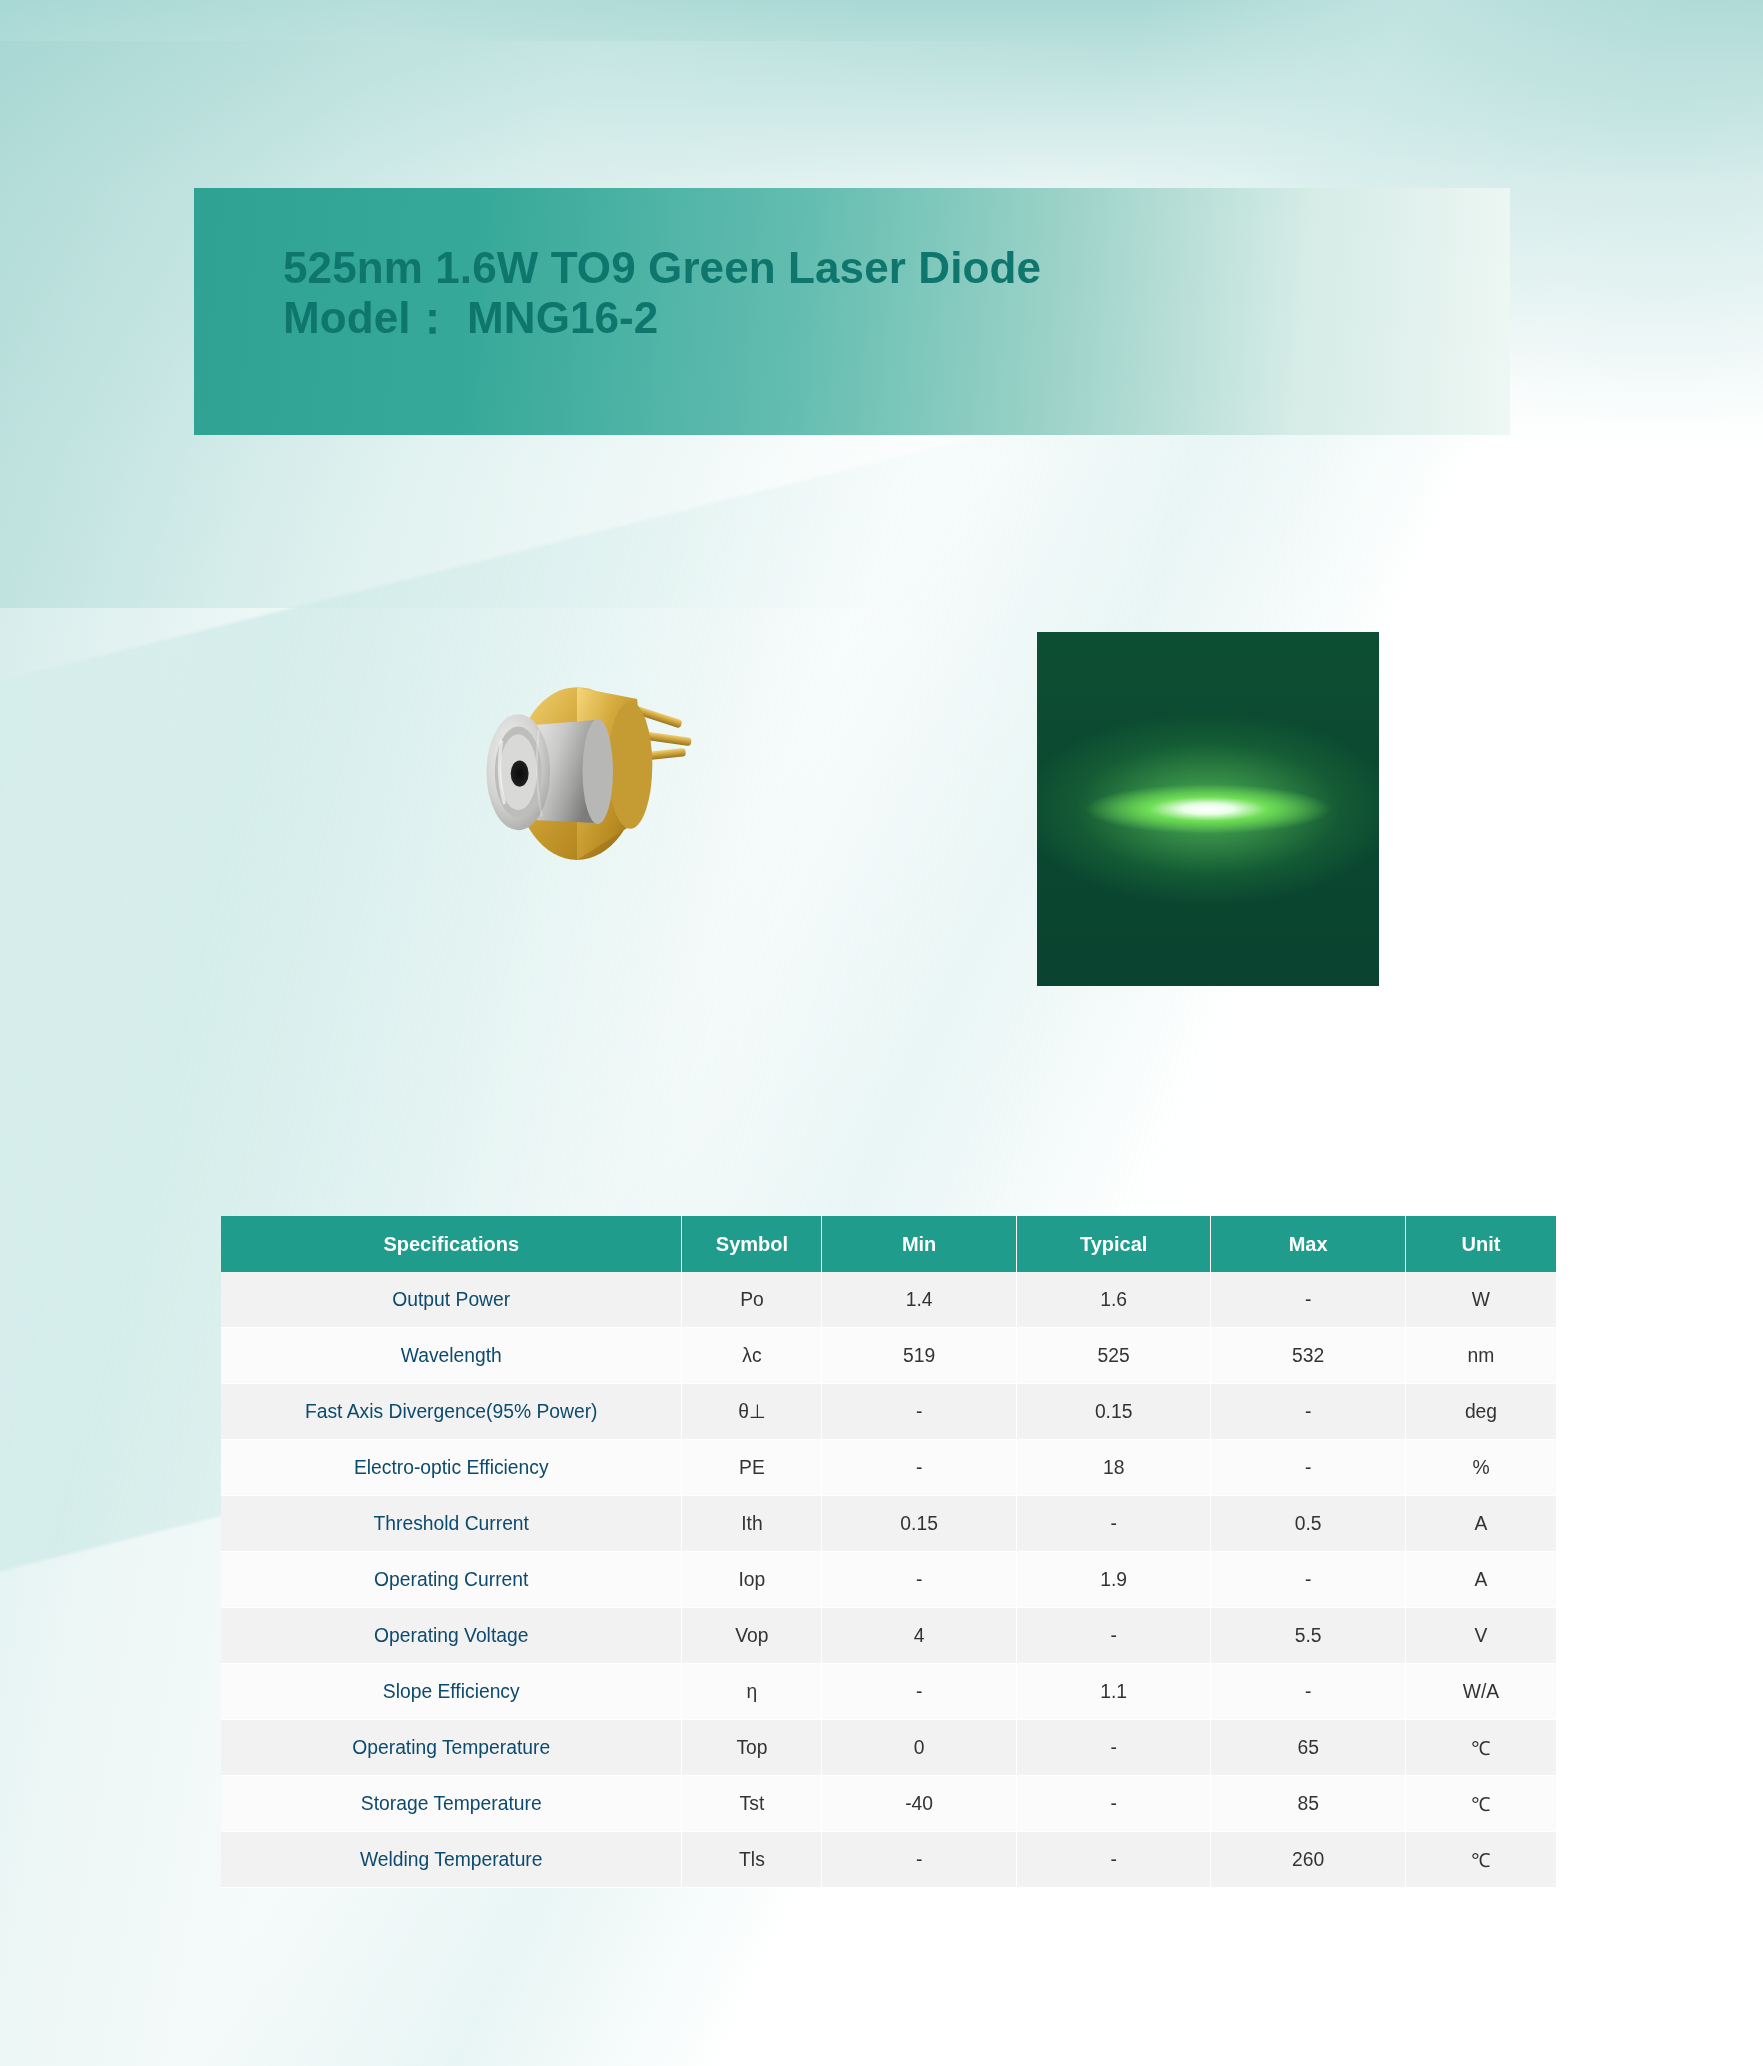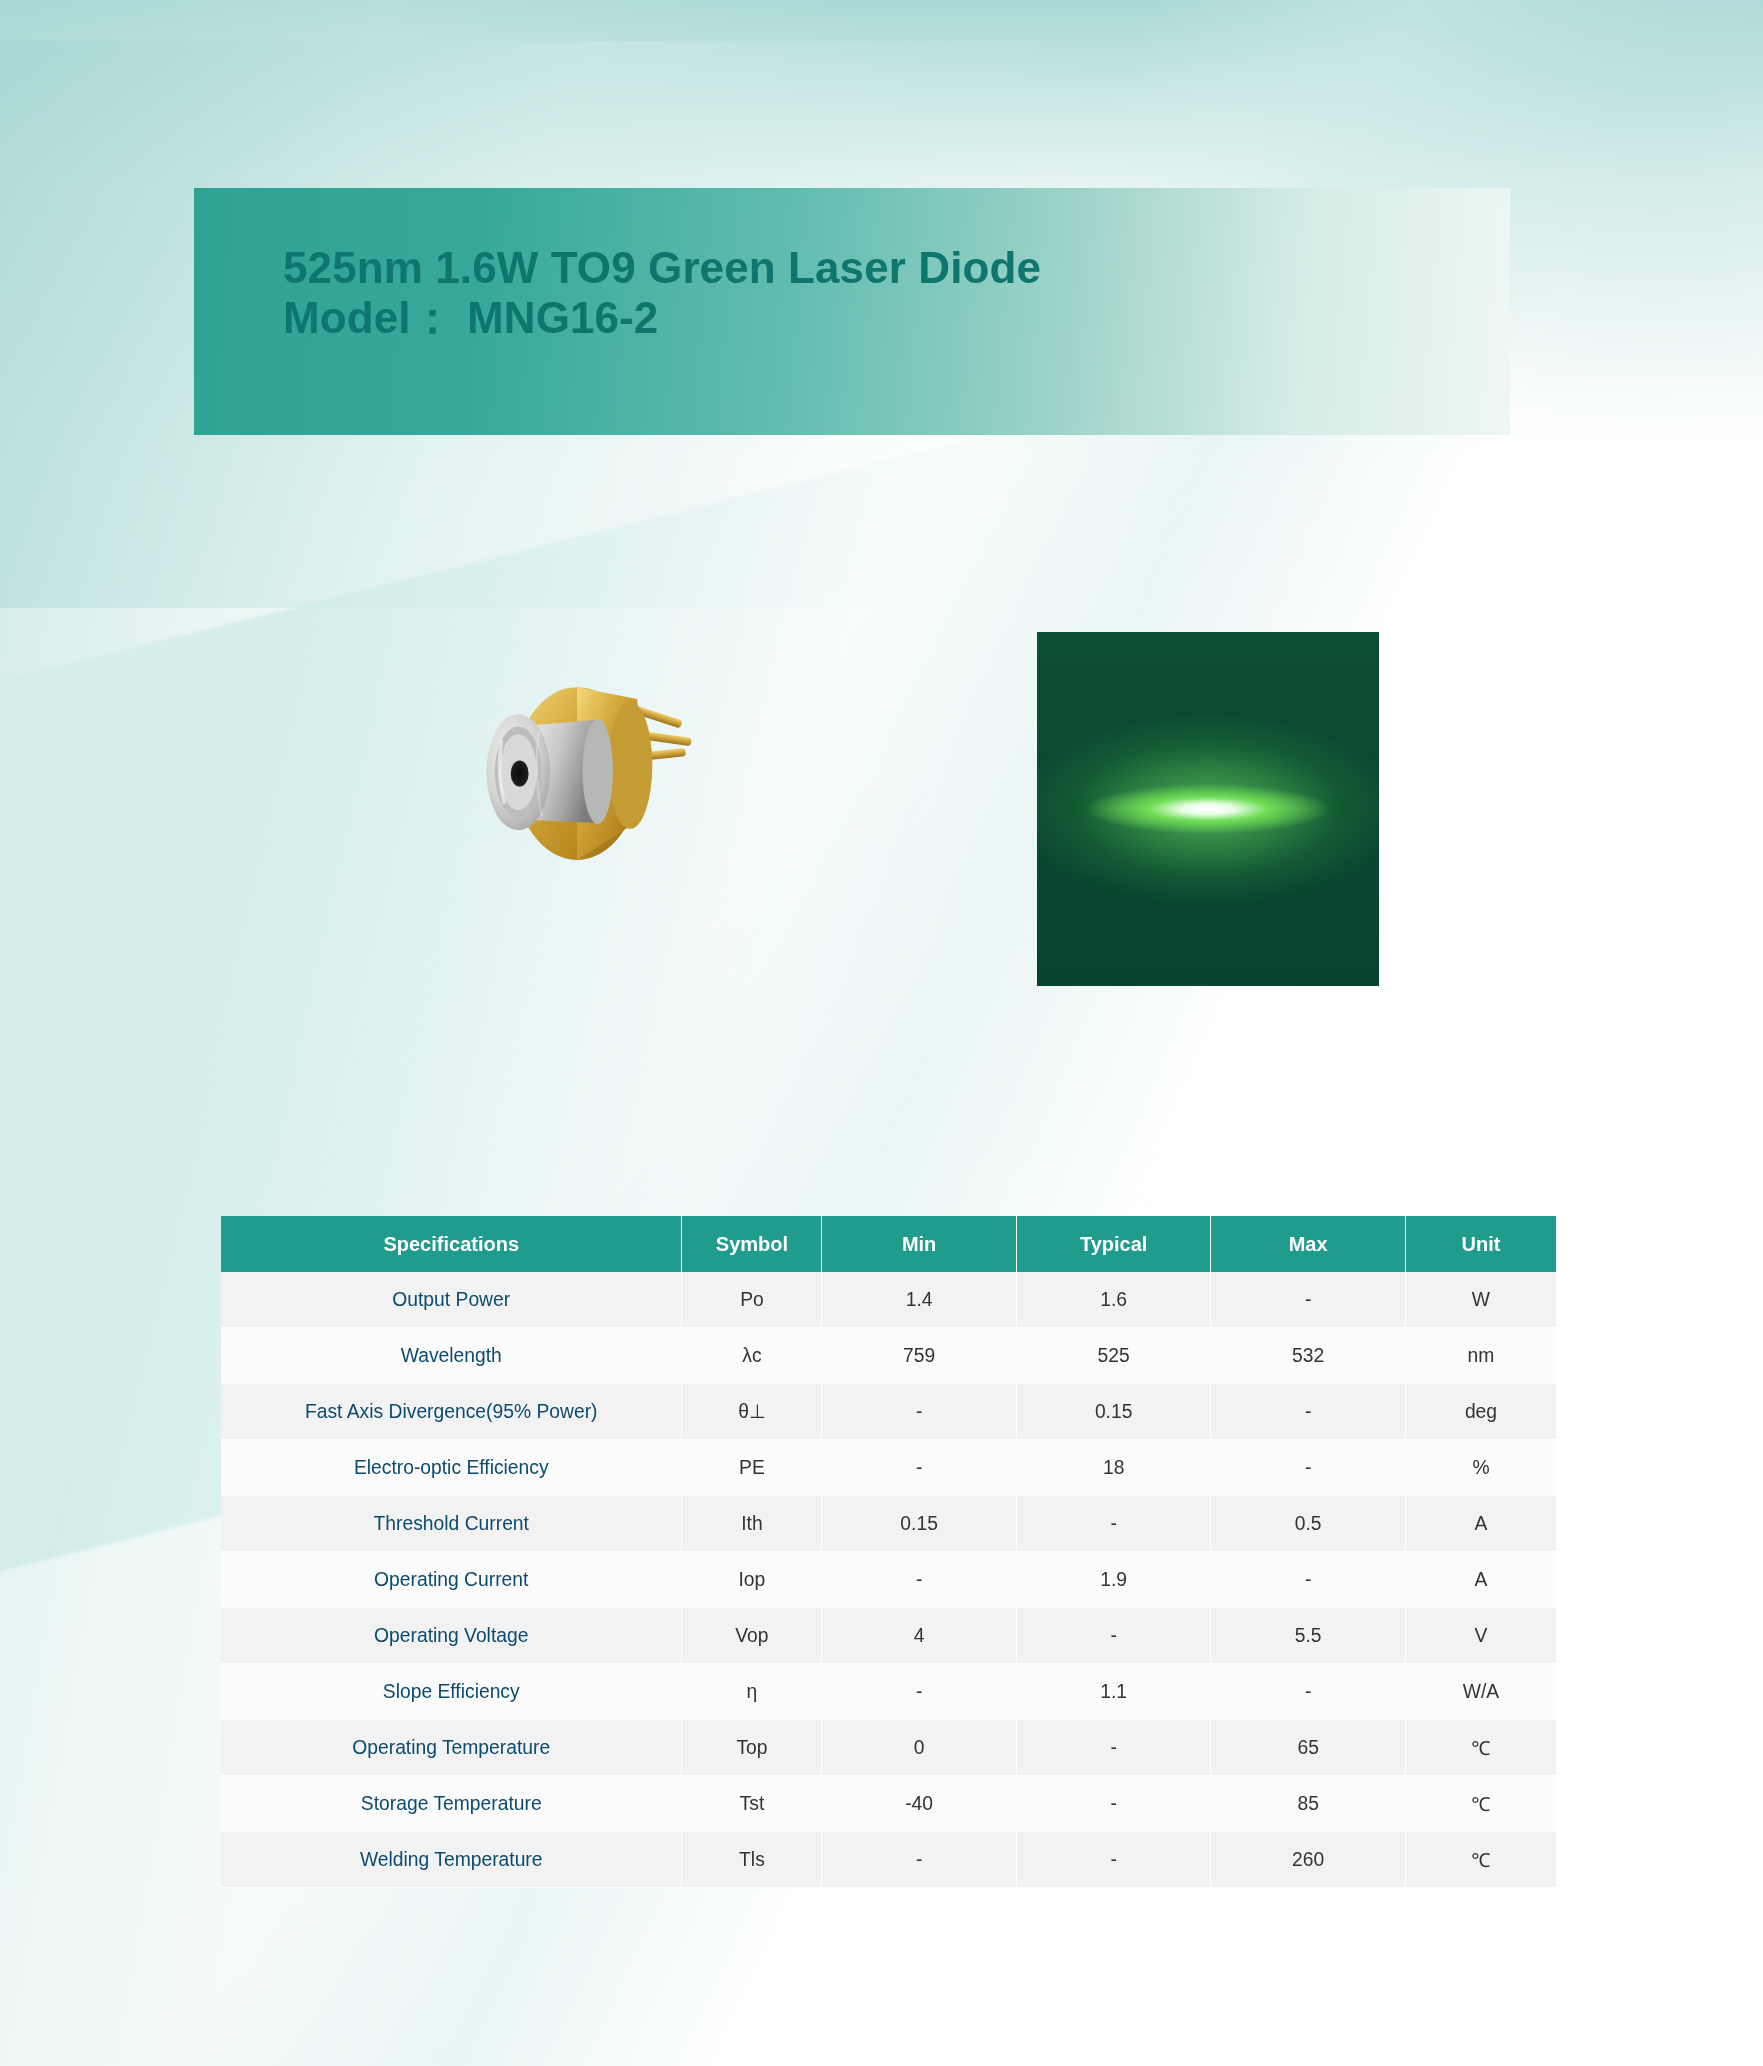--- a/index.html
+++ b/index.html
@@ -236,21 +236,21 @@
         <td class="cell-spec">Output Power</td>
         <td>Po</td>
         <td>1.4</td>
         <td>1.6</td>
         <td>-</td>
         <td>W</td>
       </tr>
       <tr>
         <td class="cell-spec">Wavelength</td>
         <td>λc</td>
-        <td>759</td>
+        <td>519</td>
         <td>525</td>
         <td>532</td>
         <td>nm</td>
       </tr>
       <tr>
         <td class="cell-spec">Fast Axis Divergence(95% Power)</td>
         <td>θ⊥</td>
         <td>-</td>
         <td>0.15</td>
         <td>-</td>

